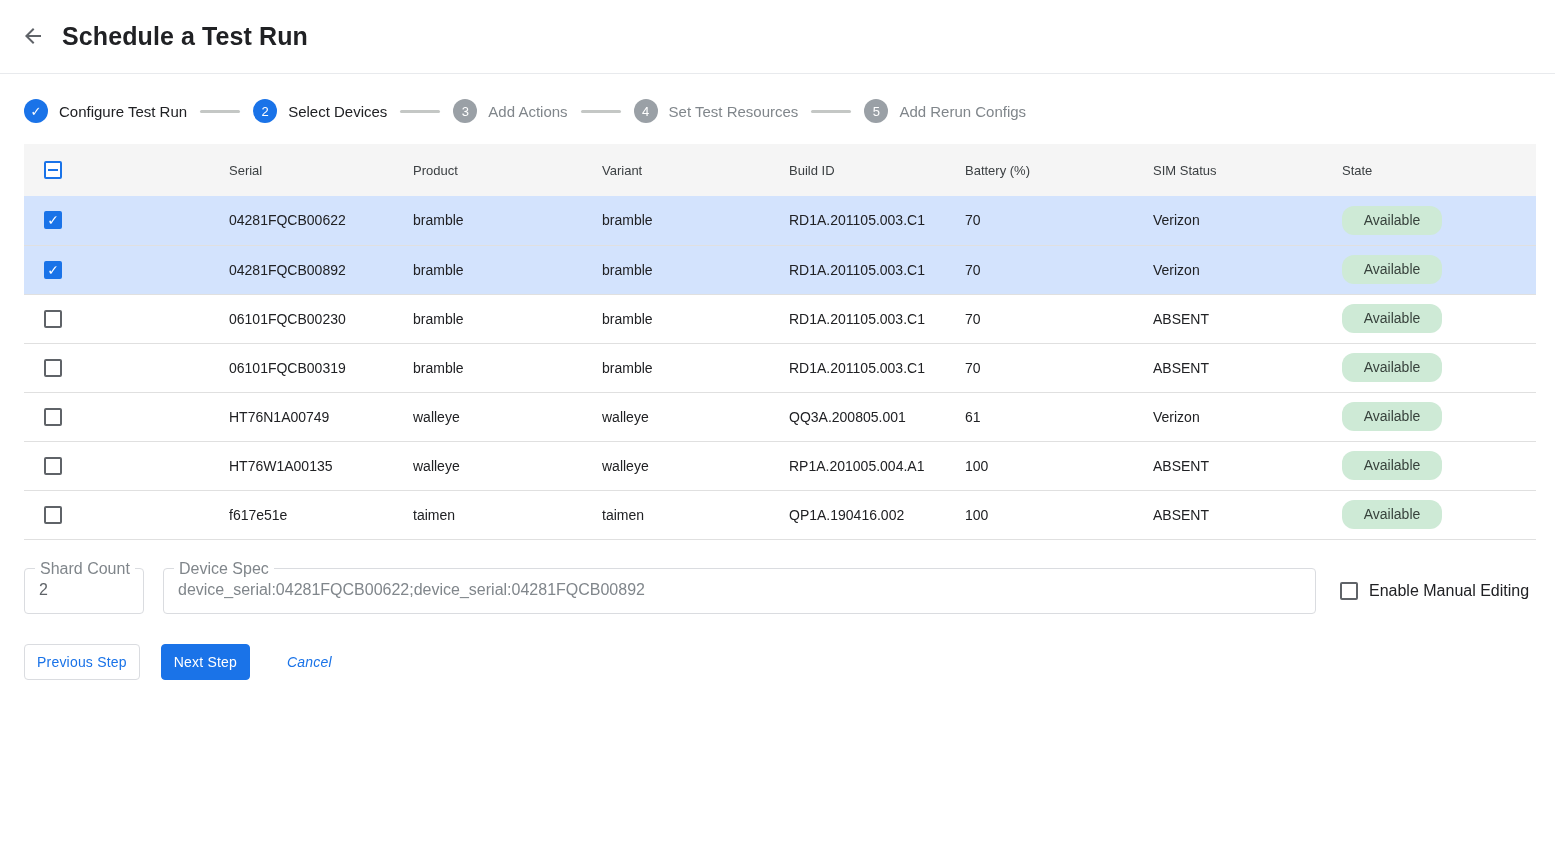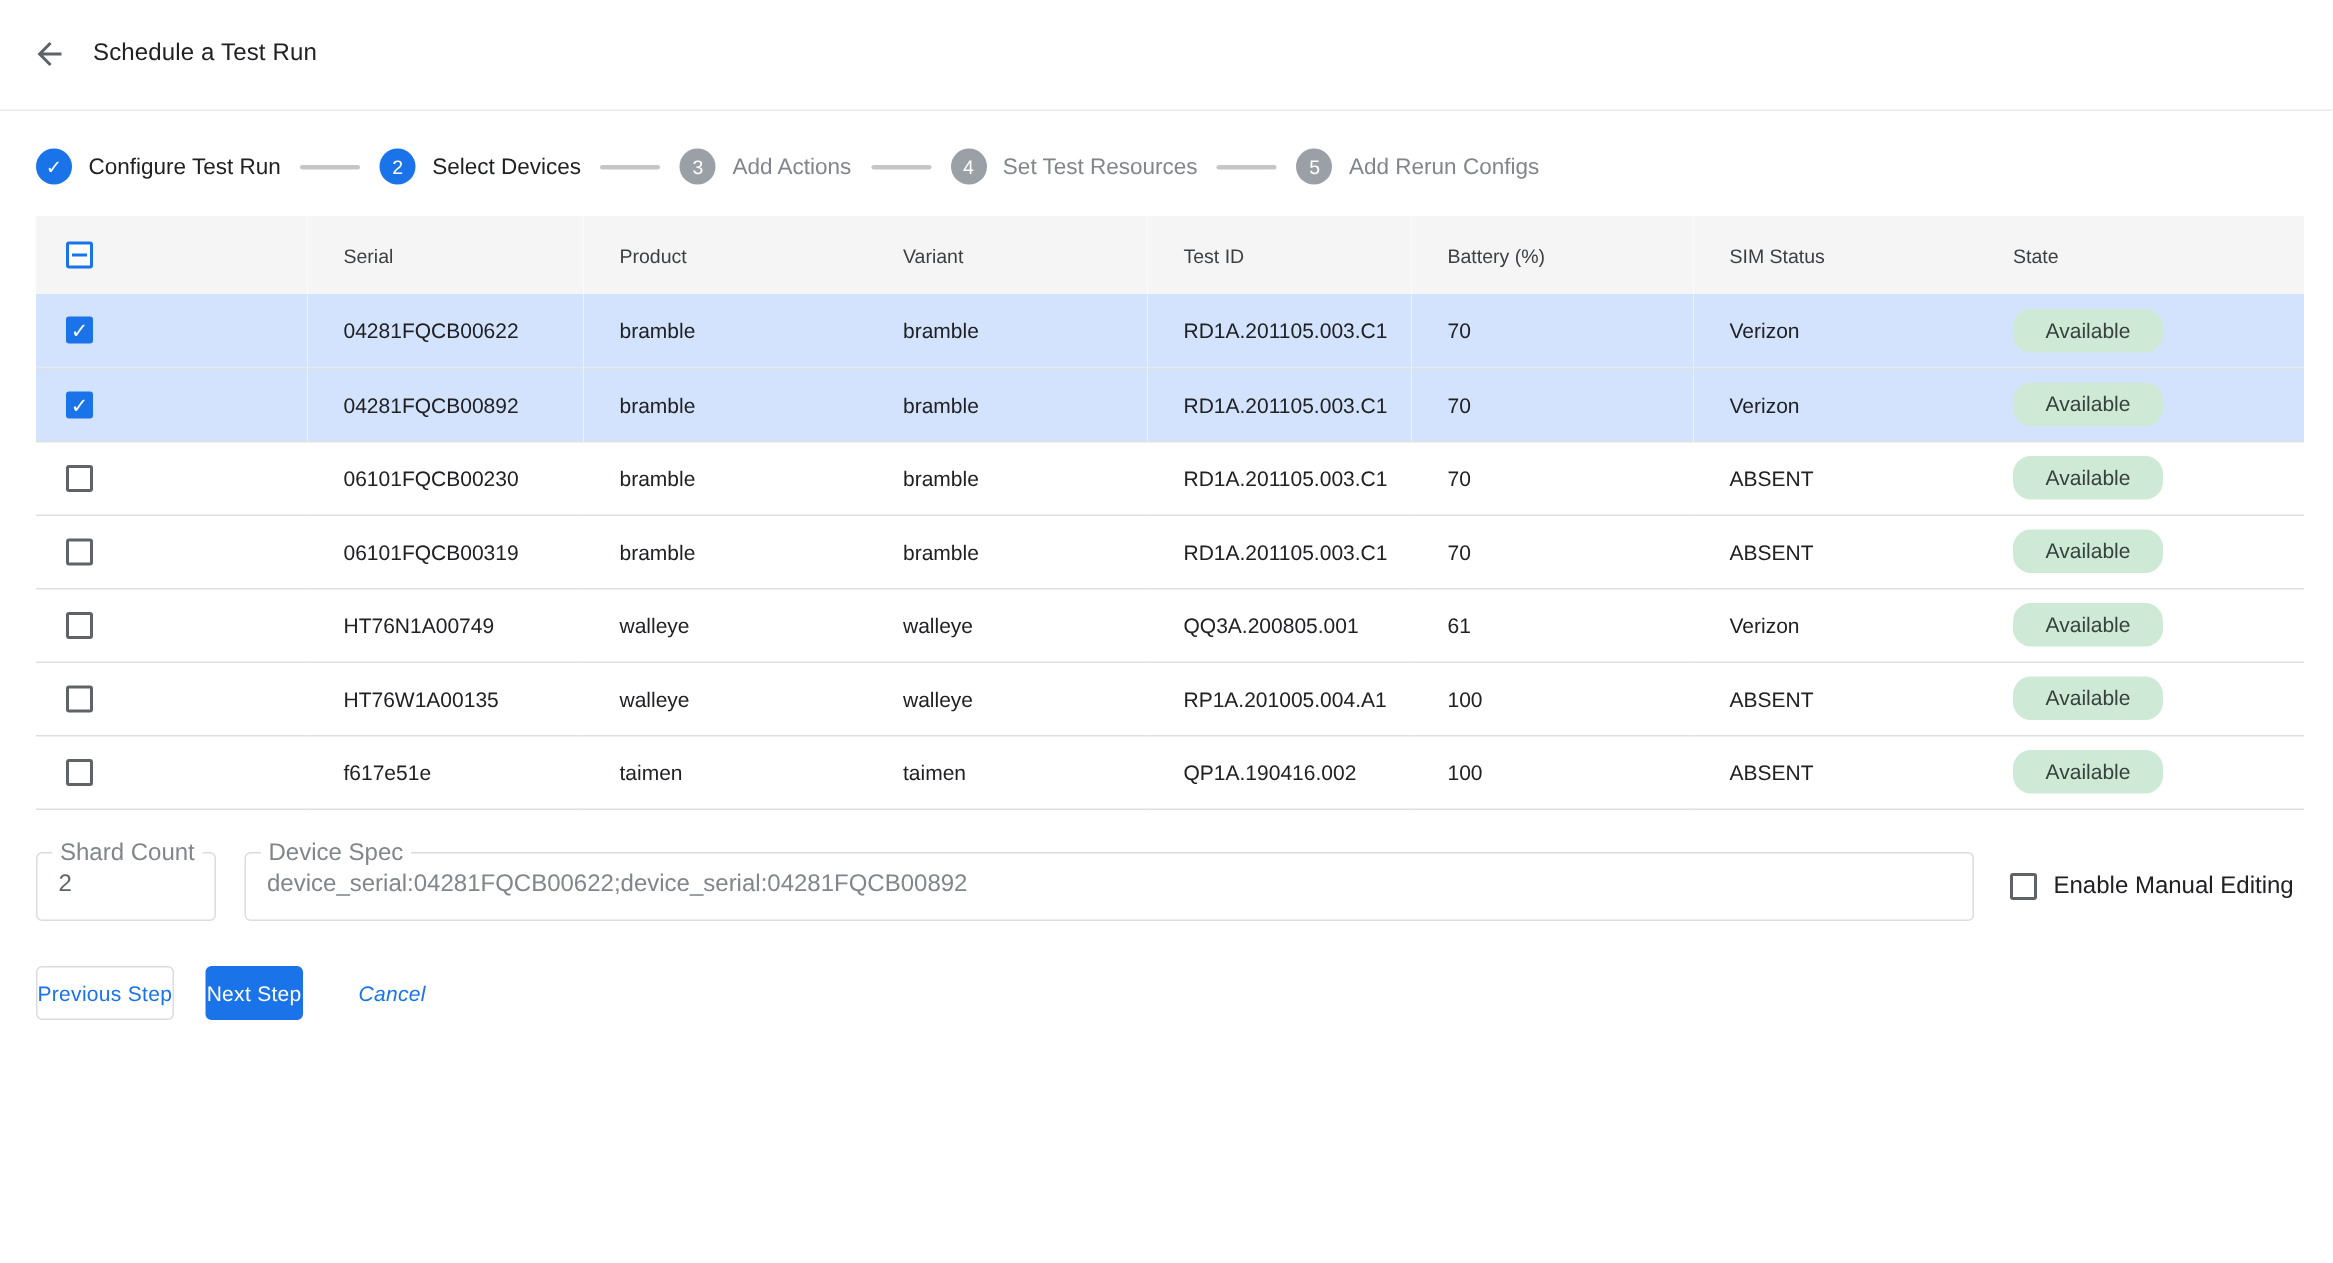--- a/index.html
+++ b/index.html
@@ -7,21 +7,21 @@
   body {
     width:1555px; height:842px; background:#ffffff;
     font-family:"Liberation Sans", sans-serif; color:#202124;
     overflow:hidden;
   }
   
   .page-header { padding:20px 24px 0 21px; }
   .breadcrumb { font-size:14px; color:#3c4043; margin-bottom:10px; }
   .title-row { display:flex; align-items:center; gap:17px; height:32px; }
   .back-arrow { width:24px; height:24px; cursor:pointer; display:flex; align-items:center; justify-content:center; }
-  h1.page-title { font-size:16px; font-weight:400; margin:0; color:#202124; letter-spacing:.1px; }
+  h1.page-title { font-size:25px; font-weight:700; margin:0; color:#202124; letter-spacing:.1px; }
   .header-divider { height:1px; background:#e8eaed; margin-top:21px; }
 
   
   .stepper { display:flex; align-items:center; margin:24px 0 0 24px; height:26px; }
   .step { display:flex; align-items:center; gap:11px; cursor:pointer; }
   .step-circle {
     width:24px; height:24px; border-radius:50%; color:#fff;
     font-size:13px; display:flex; align-items:center; justify-content:center;
     background:#9aa0a6; flex:none;
   }
@@ -72,21 +72,21 @@
   .shard-field .field-value { color:#5f6368; }
   .spec-field { width:1153px; flex:none; }
   .spec-field .field-value { color:#80868b; }
   .manual-edit { display:flex; align-items:center; gap:11px; margin-left:24px; cursor:pointer; }
   .manual-edit-label { font-size:16px; color:#202124; white-space:nowrap; }
 
   
   .actions-row { display:flex; align-items:center; margin:30px 24px 0 24px; gap:21px; }
   .btn {
     height:36px; border-radius:4px; font-size:14px; font-weight:500; cursor:pointer;
-    display:inline-flex; align-items:center; justify-content:center; padding:0 0;
+    display:inline-flex; align-items:center; justify-content:center; padding:0 12px;
     font-family:"Liberation Sans", sans-serif; letter-spacing:.2px;
   }
   .btn-outlined { background:#fff; border:1px solid #dadce0; color:#1a73e8; }
   .btn-filled { background:#1a73e8; border:1px solid #1a73e8; color:#fff; }
   .btn-text { background:transparent; border:none; color:#1a73e8; padding:0 16px;font-style:italic; }
 </style>
 </head>
 <body>
 
 <div class="page">
@@ -142,21 +142,21 @@
         <col style="width:218px">
     </colgroup>
     <thead>
       <tr>
         <th class="cb-col">
           <div class="cb indeterminate"></div>
         </th>
         <th>Serial</th>
         <th>Product</th>
         <th>Variant</th>
-        <th>Test ID</th>
+        <th>Build ID</th>
         <th>Battery (%)</th>
         <th>SIM Status</th>
         <th>State</th>
       </tr>
     </thead>
     <tbody id="device-rows">
         <tr class="selected">
           <td class="cb-col">
             <div class="cb checked">✓</div>
           </td>

